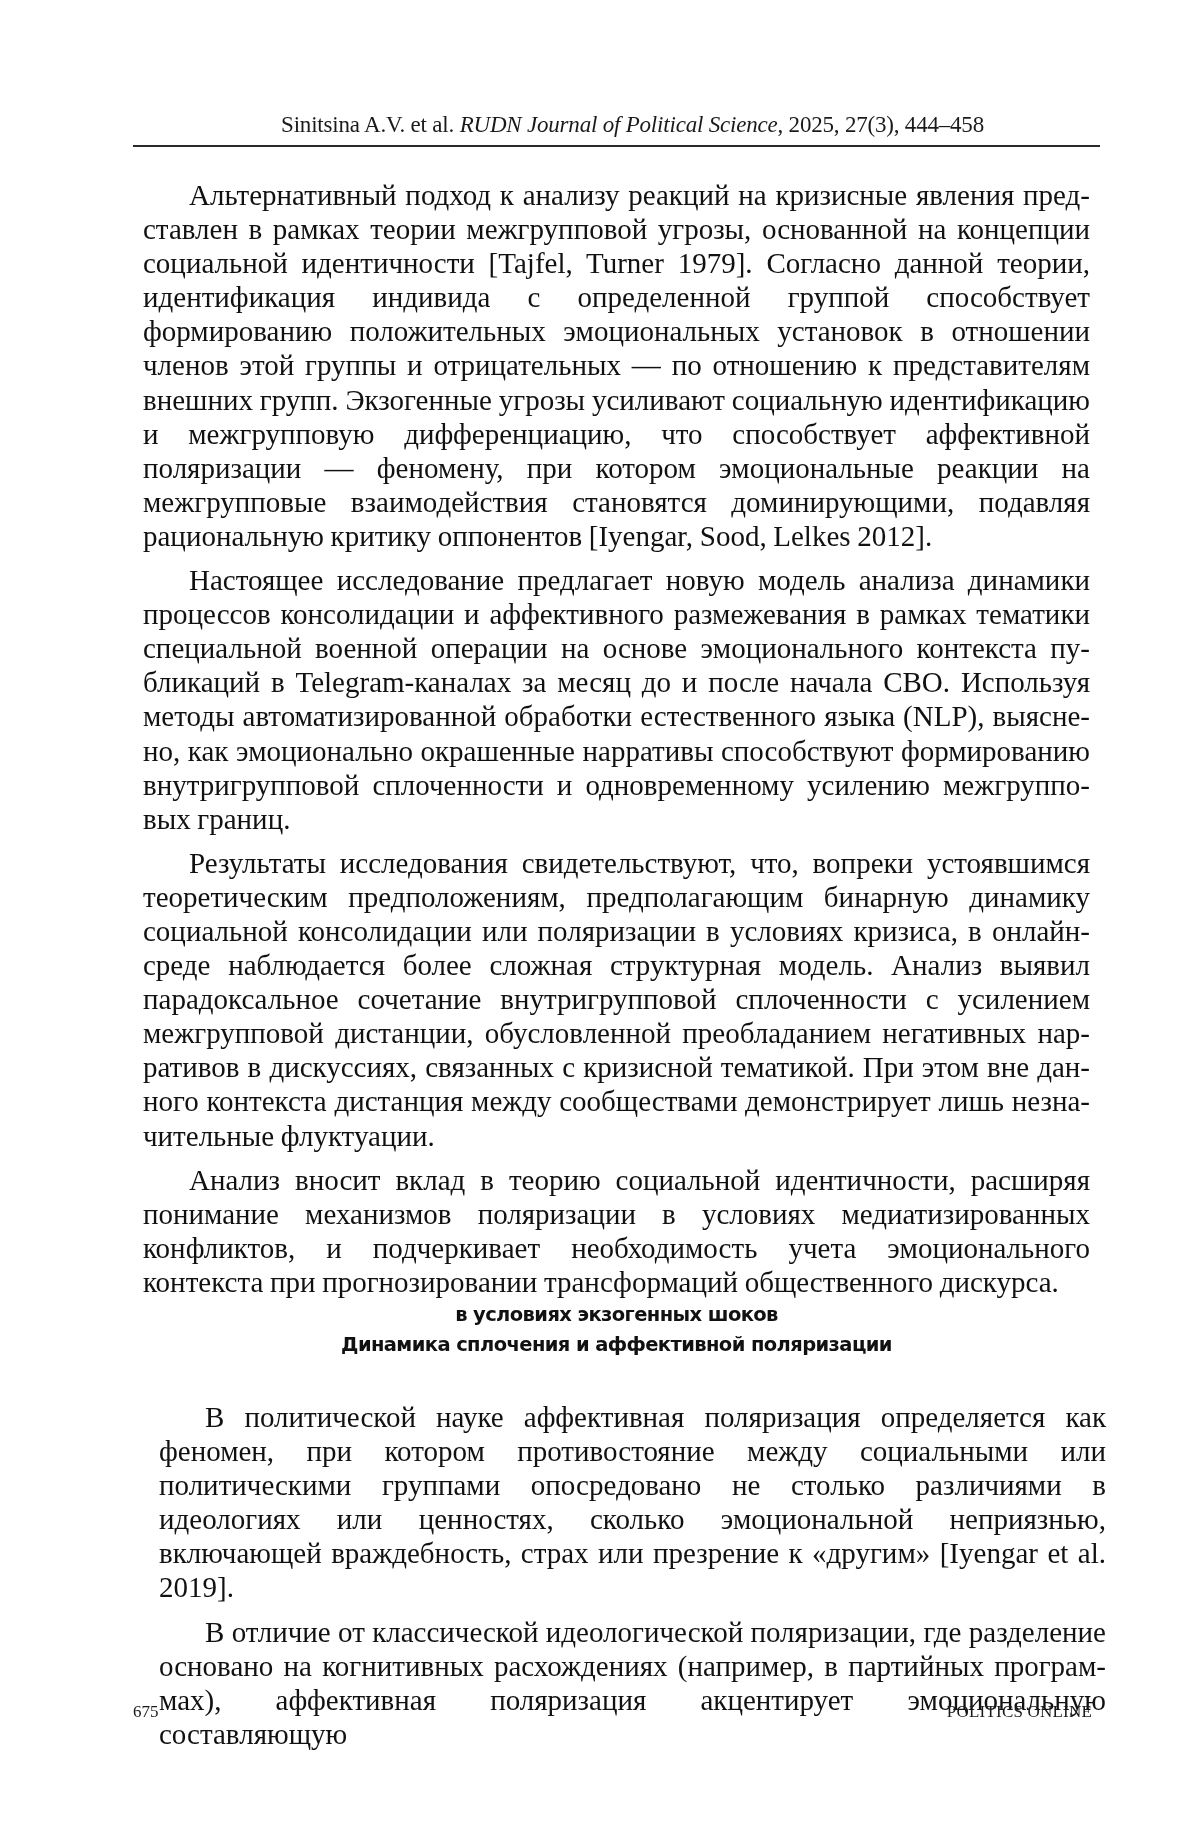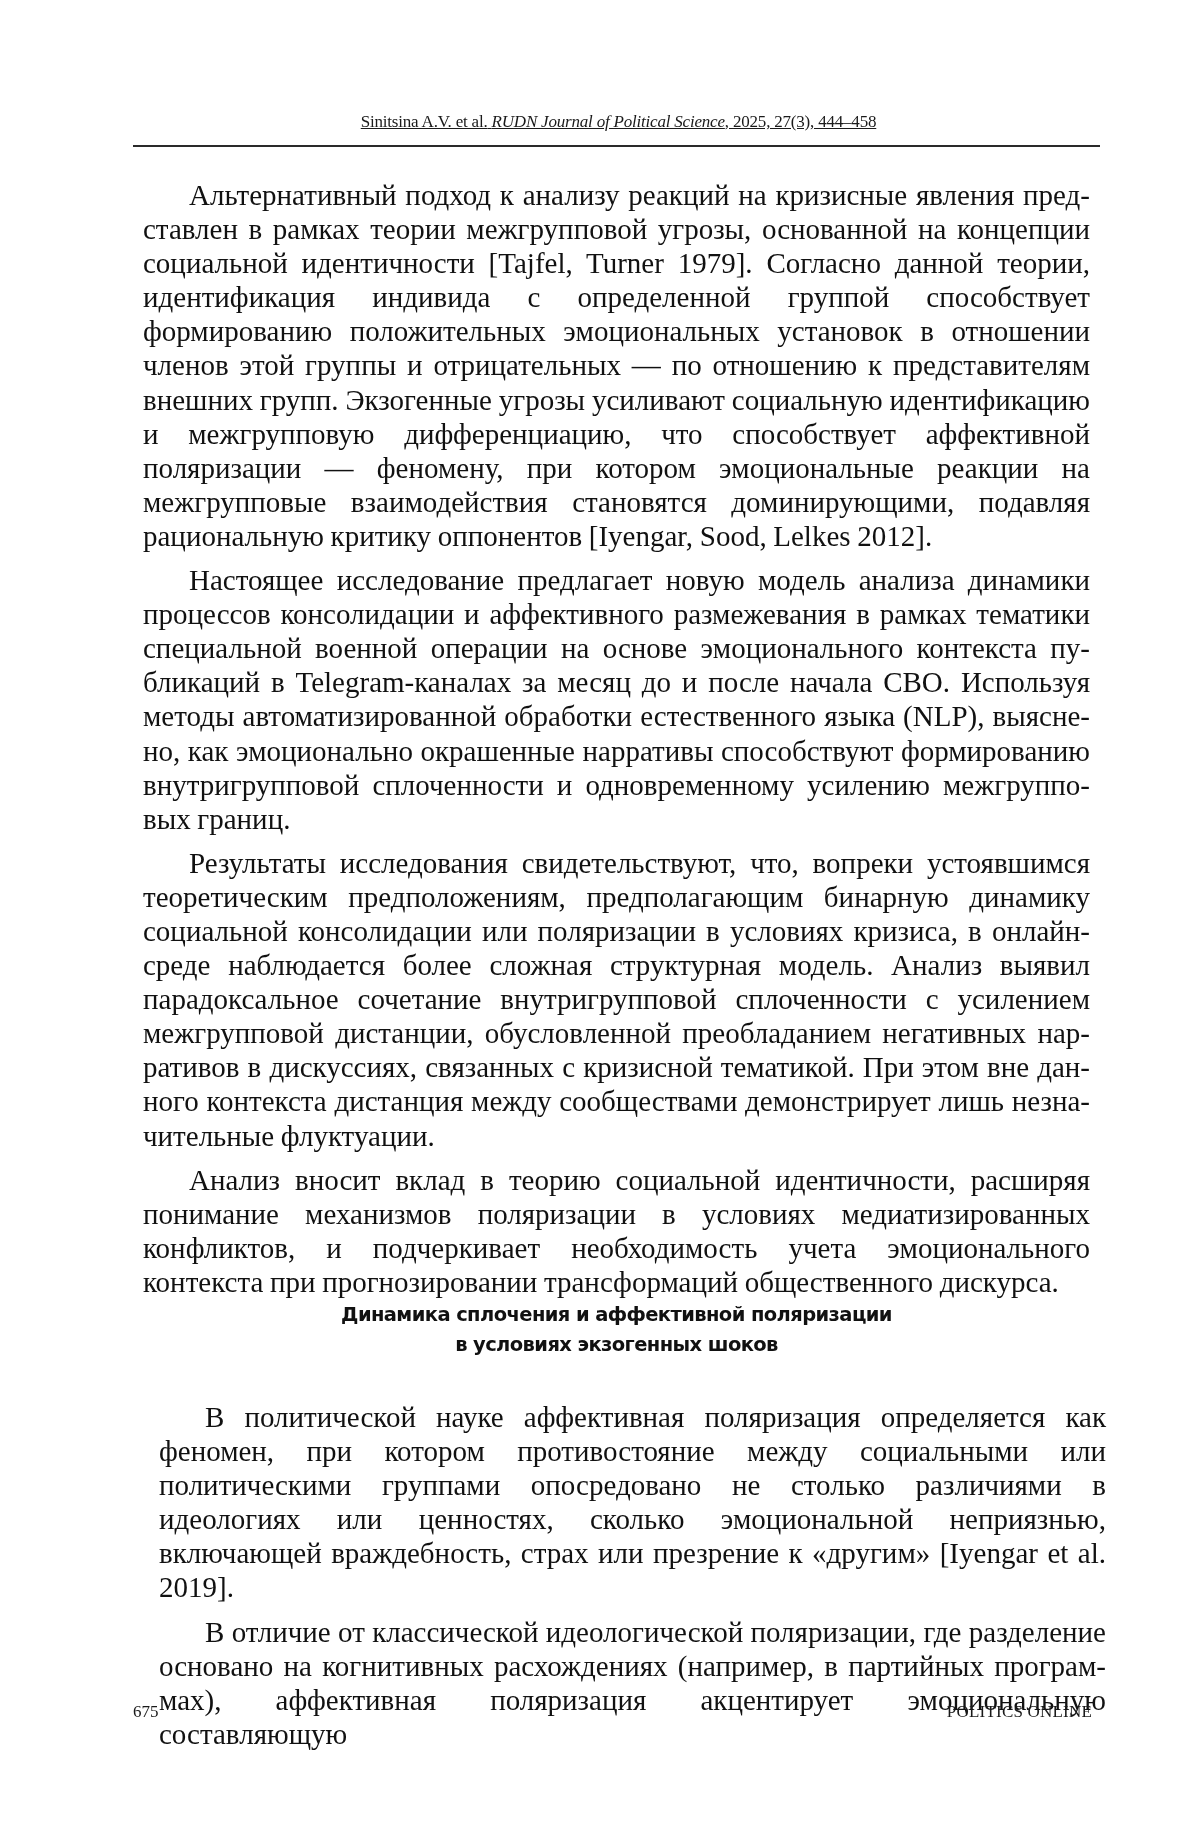--- a/index.html
+++ b/index.html
@@ -18,27 +18,26 @@
   .page {
     position: absolute;
     left: 133px;
     top: 0;
     width: 967px;
     height: 1834px;
   }
   .running-head {
     position: absolute;
     top: 112px;
-    left: 2px;
+    left: 16px;
     width: 967px;
     text-align: center;
-    font-size: 17px;
+    font-size: 23px;
     letter-spacing: -0.2px;
     color: #1a1a1a;
-    text-decoration: underline;
   }
   .running-head .journal {
     font-style: italic;
   }
   .head-rule {
     position: absolute;
     top: 145px;
     left: 0;
     width: 967px;
     height: 0;
@@ -111,22 +110,22 @@
   <div class="head-rule"></div>
 
   <div class="body-text">
     <p class="para">Альтернативный подход к анализу реакций на кризисные явления пред­ставлен в рамках теории межгрупповой угрозы, основанной на концепции со­циальной идентичности [Tajfel, Turner 1979]. Согласно данной теории, иден­тификация индивида с определенной группой способствует формированию положительных эмоциональных установок в отношении членов этой груп­пы и отрицательных — по отношению к представителям внешних групп. Экзогенные угрозы усиливают социальную идентификацию и межгрупповую дифференциацию, что способствует аффективной поляризации — феноме­ну, при котором эмоциональные реакции на межгрупповые взаимодействия становятся доминирующими, подавляя рациональную критику оппонентов [Iyengar, Sood, Lelkes 2012].</p>
     <p class="para">Настоящее исследование предлагает новую модель анализа динамики процессов консолидации и аффективного размежевания в рамках темати­ки специальной военной операции на основе эмоционального контекста пу­бликаций в Telegram-каналах за месяц до и после начала СВО. Используя методы автоматизированной обработки естественного языка (NLP), выясне­но, как эмоционально окрашенные нарративы способствуют формированию внутригрупповой сплоченности и одновременному усилению межгруппо­вых границ.</p>
     <p class="para">Результаты исследования свидетельствуют, что, вопреки устоявшим­ся теоретическим предположениям, предполагающим бинарную динамику социальной консолидации или поляризации в условиях кризиса, в онлайн-среде наблюдается более сложная структурная модель. Анализ выявил парадоксальное сочетание внутригрупповой сплоченности с усилением межгрупповой дистанции, обусловленной преобладанием негативных нар­ративов в дискуссиях, связанных с кризисной тематикой. При этом вне дан­ного контекста дистанция между сообществами демонстрирует лишь незна­чительные флуктуации.</p>
     <p class="para">Анализ вносит вклад в теорию социальной идентичности, расширяя пони­мание механизмов поляризации в условиях медиатизированных конфликтов, и подчеркивает необходимость учета эмоционального контекста при прогнози­ровании трансформаций общественного дискурса.</p>
   </div>
 
   <h2 class="section-heading" style="margin:0;">
+    <span>в условиях экзогенных шоков</span>
     <span>Динамика сплочения и аффективной поляризации</span>
-    <span>в условиях экзогенных шоков</span>
   </h2>
 
   <div class="body-text-2">
     <p class="para">В политической науке аффективная поляризация определяется как феномен, при котором противостояние между социальными или политическими группа­ми опосредовано не столько различиями в идеологиях или ценностях, сколько эмоциональной неприязнью, включающей враждебность, страх или презрение к «другим» [Iyengar et al. 2019].</p>
     <p class="para">В отличие от классической идеологической поляризации, где разделение основано на когнитивных расхождениях (например, в партийных програм­мах), аффективная поляризация акцентирует эмоциональную составляющую</p>
   </div>
 
   <div class="running-foot">
     <span class="page-number">675</span>
     <span class="section-name">POLITICS ONLINE</span>

